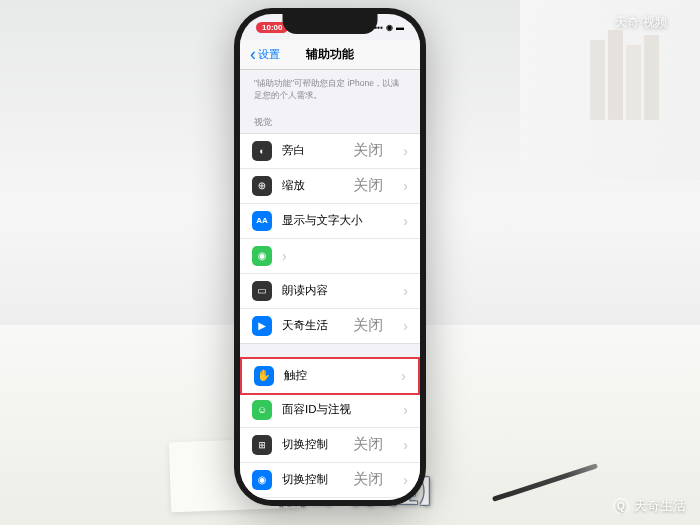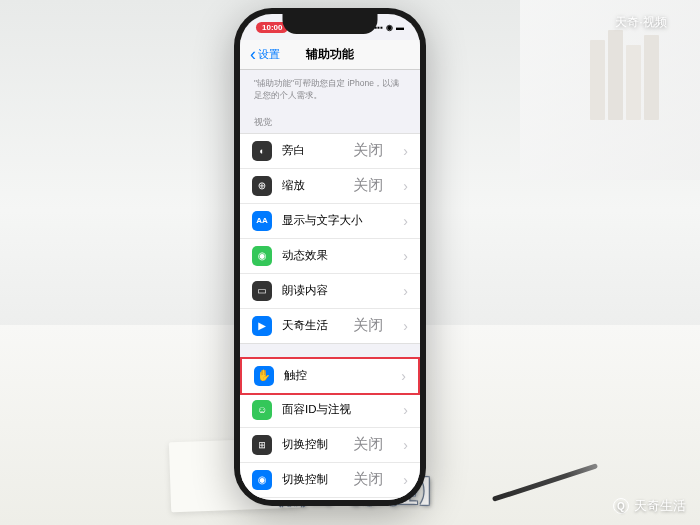--- a/index.html
+++ b/index.html
@@ -121,21 +121,20 @@
             <div class="row-icon ic-display">
                 <span style="font-size:8px;font-weight:bold">AA</span>
               </div>
             <div class="row-label">显示与文字大小</div>
             <div class="row-chevron">›</div>
           </div>
           <div class="row">
             <div class="row-icon ic-motion">
                 <span style="font-size:10px">◉</span>
               </div>
-            <div class="row-label">动态效果</div>
             <div class="row-chevron">›</div>
           </div>
           <div class="row">
             <div class="row-icon ic-spoken">
                 <span style="font-size:10px">▭</span>
               </div>
             <div class="row-label">朗读内容</div>
             <div class="row-chevron">›</div>
           </div>
           <div class="row">

